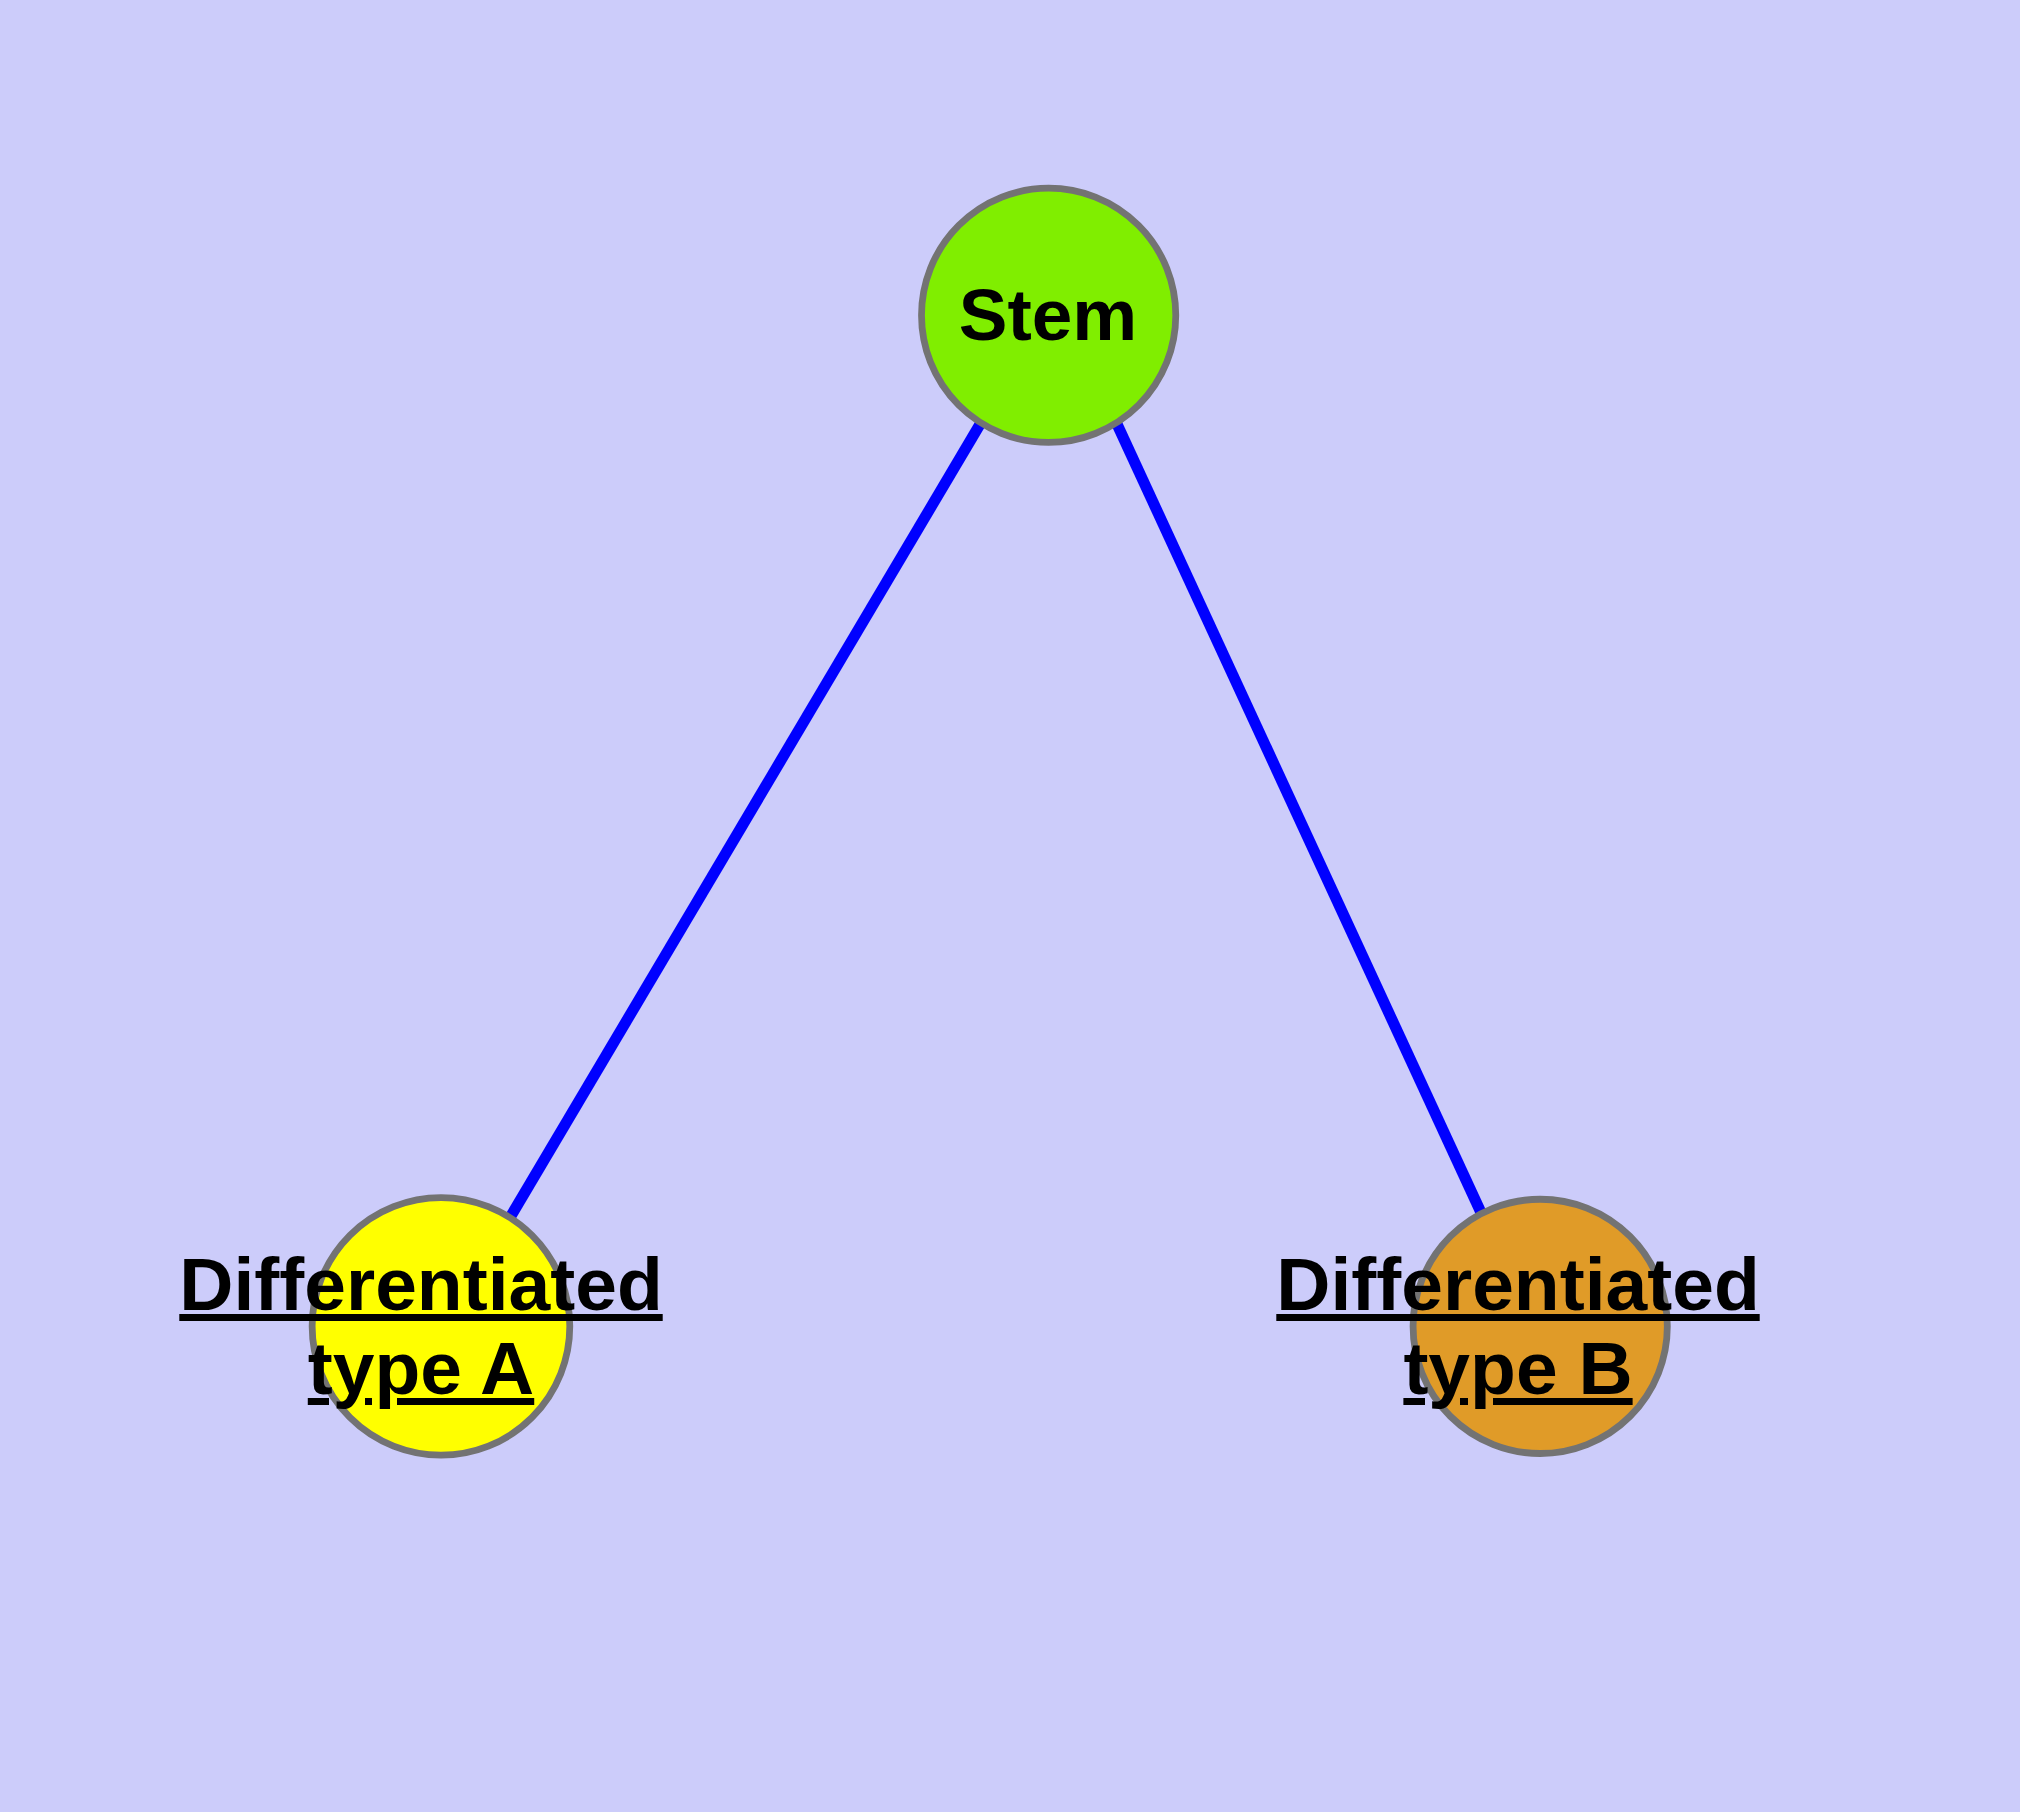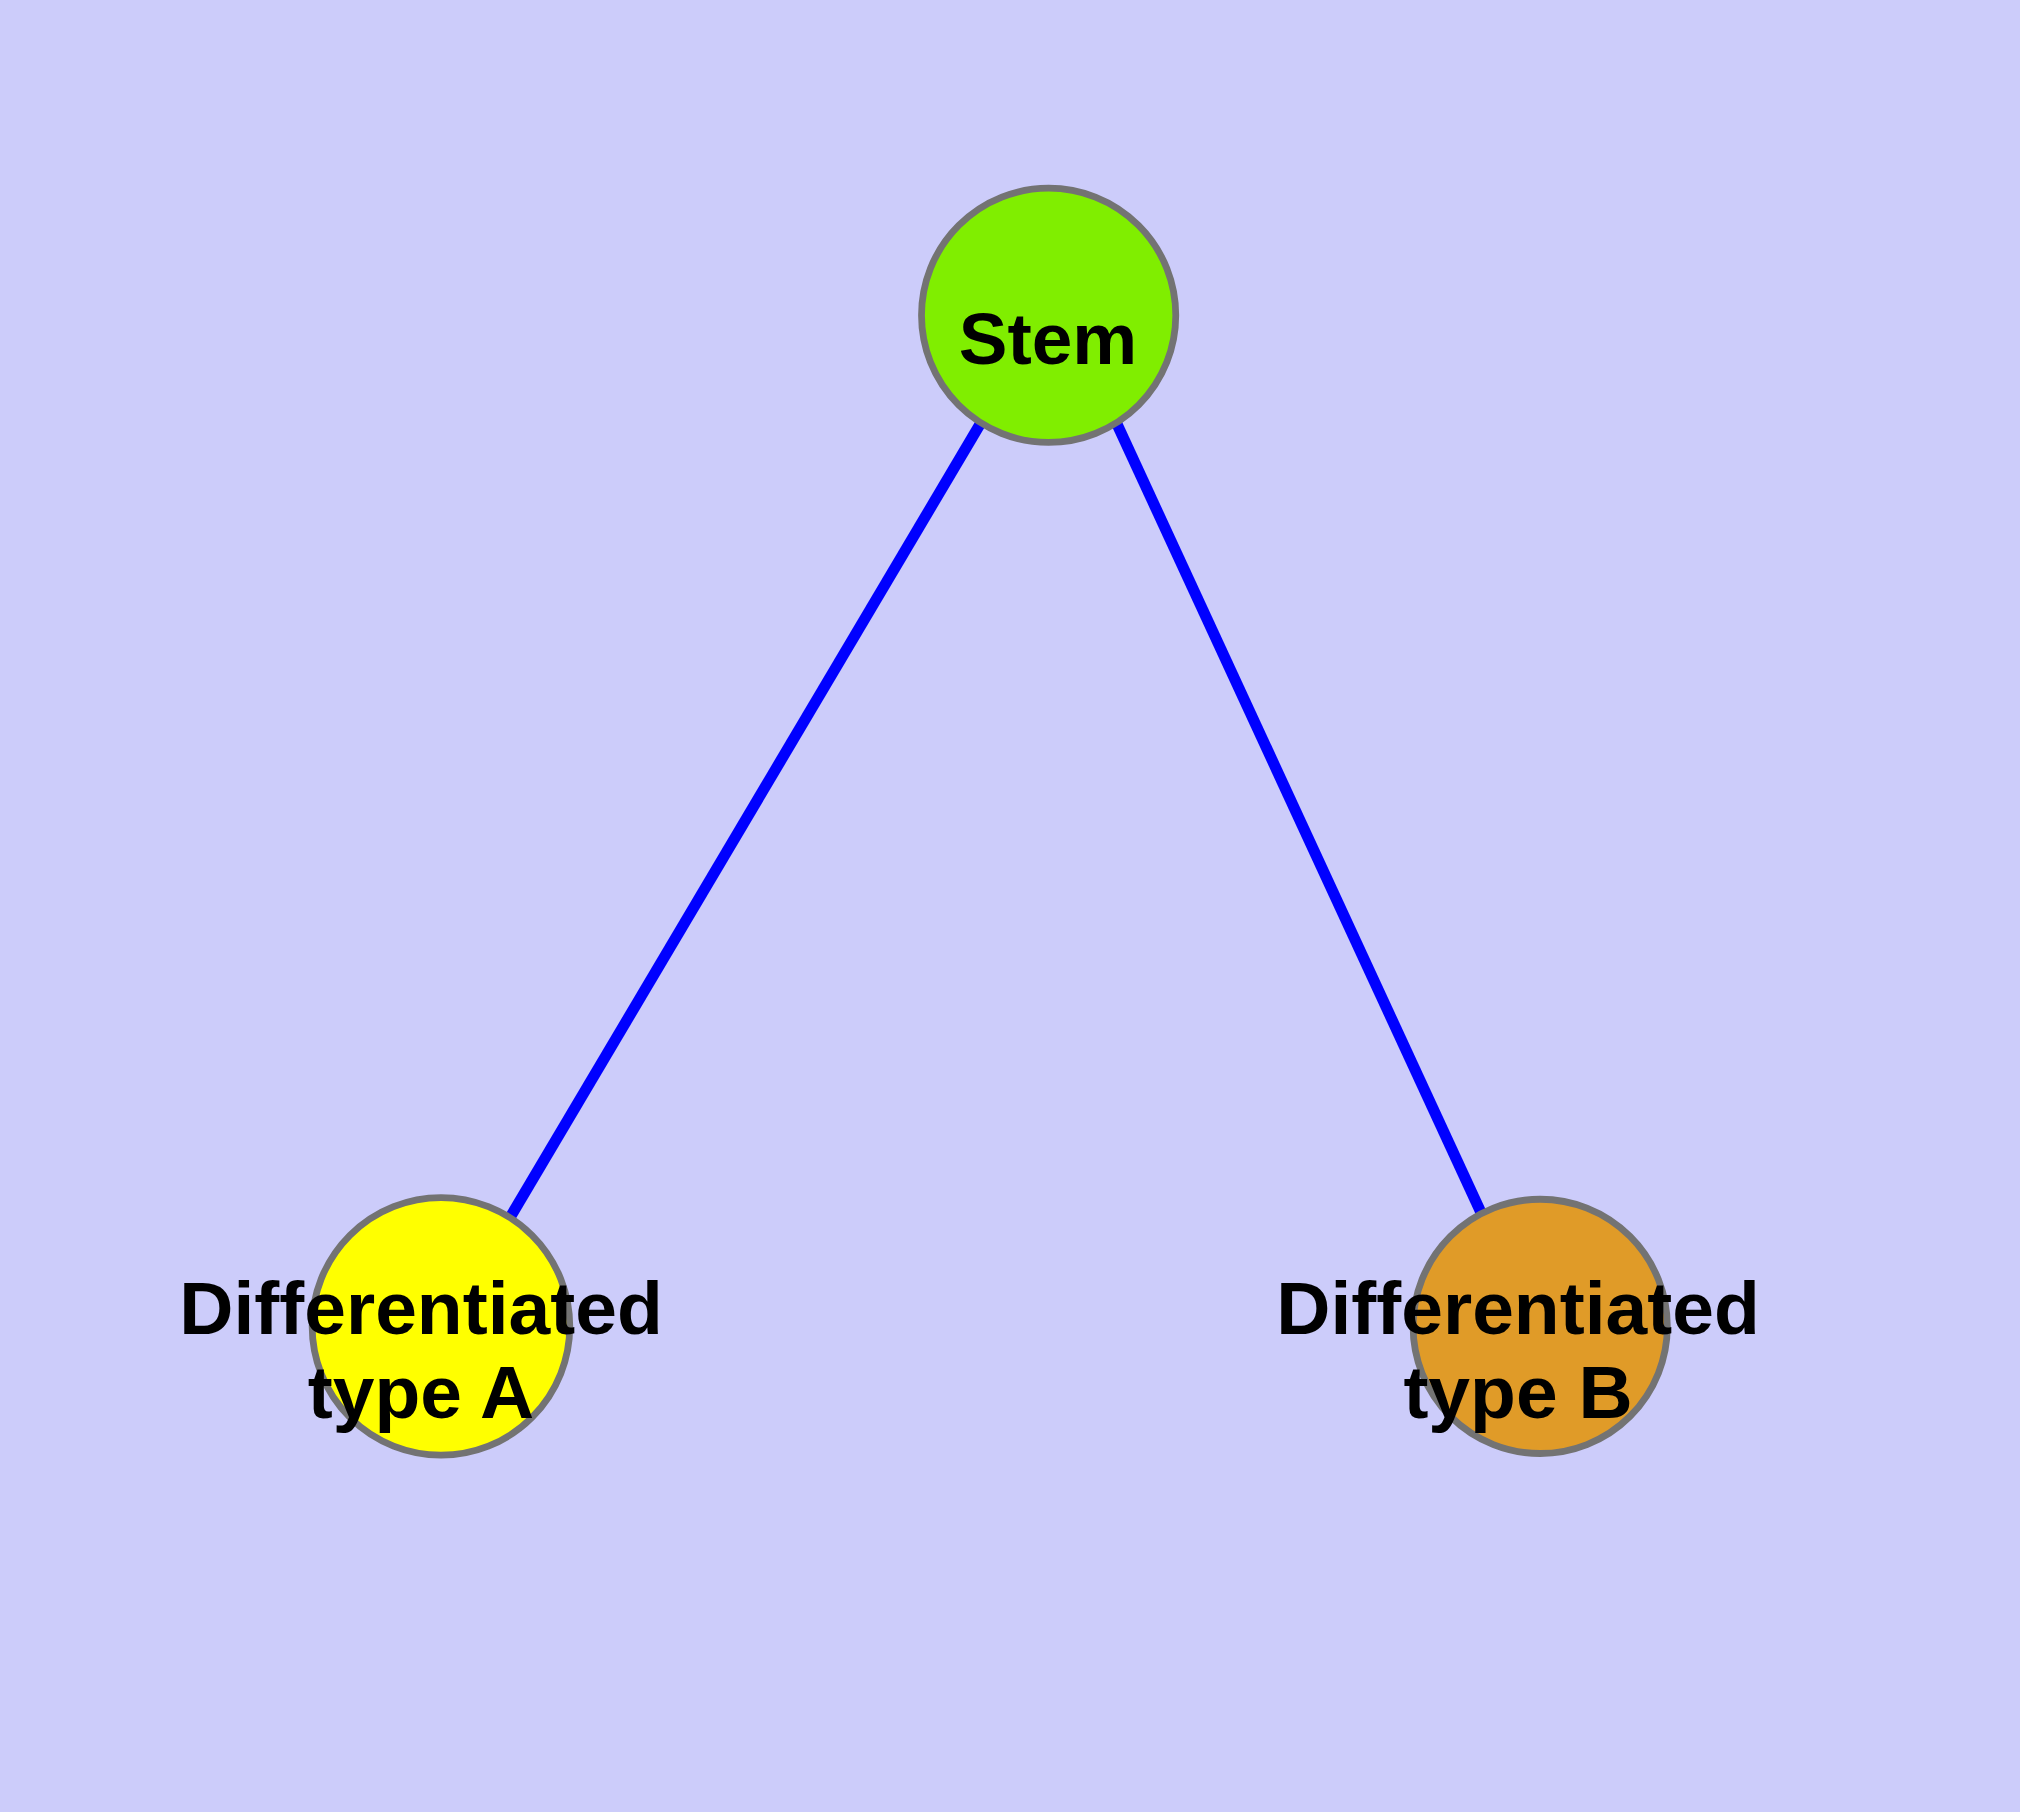--- a/index.html
+++ b/index.html
@@ -25,27 +25,27 @@
   .node-label {
     position: absolute;
     color: #000000;
     font-family: "Liberation Sans", sans-serif;
     font-weight: bold;
     text-align: center;
     line-height: 1.12;
     white-space: pre;
     pointer-events: none;
     transform: translate(-50%, -50%);
-    margin-top: 24px;
   }
   .label-stem {
     font-size: 73px;
   }
   .label-diff {
     font-size: 75px;
+    text-decoration: underline;
   }
 </style>
 </head>
 <body>
 
 <div id="canvas" style="width: 2021px; height: 1812px; background: rgb(204, 204, 250);">
 
   <svg id="graph-svg" viewBox="0 0 2384 2138" style="width: 2021px; height: 1812px;">
 
     <line stroke-linecap="butt" x1="1157" y1="499" x2="600" y2="1439" stroke="#0000ff" stroke-width="13"></line>

